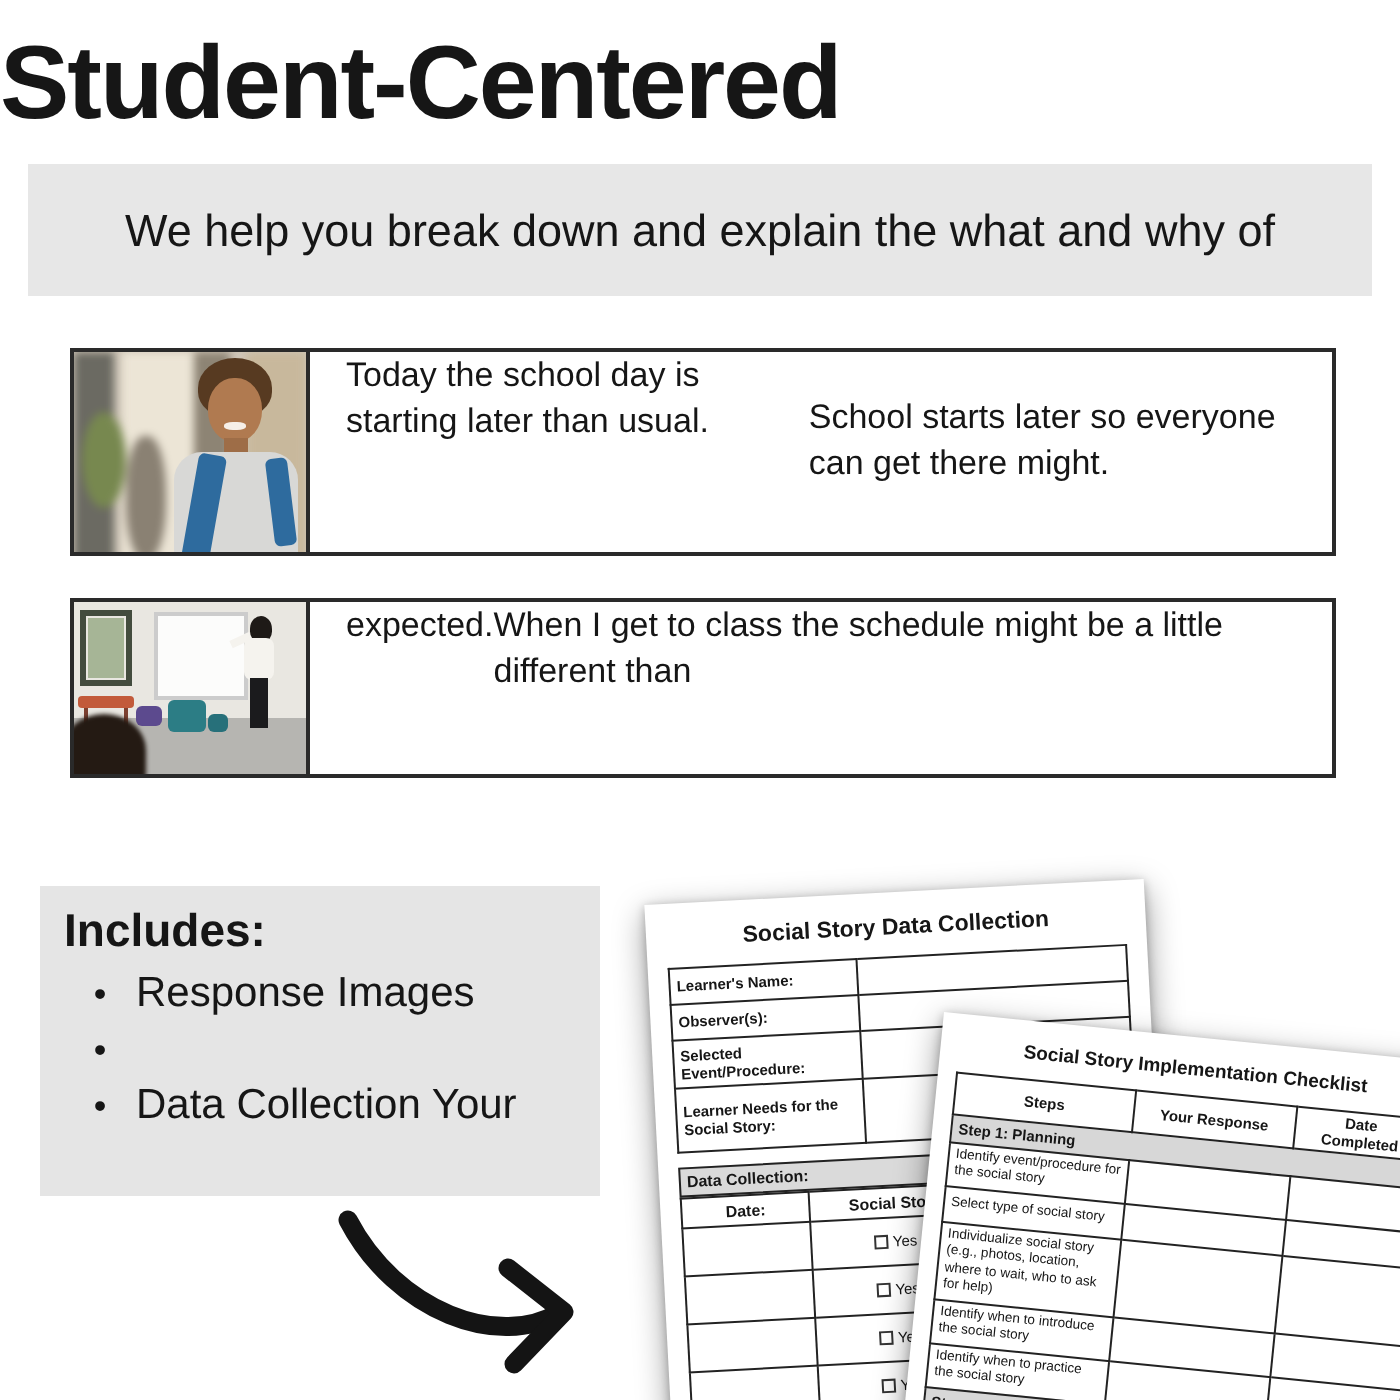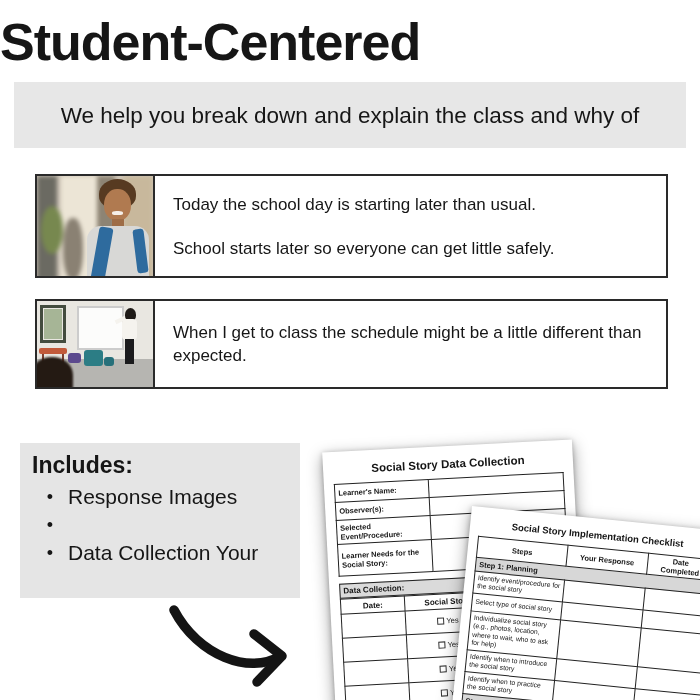--- a/index.html
+++ b/index.html
@@ -26,21 +26,21 @@
     border:2px solid #2a2a2a; display:flex; box-sizing:border-box;
   }
   #story1 { top:174px; height:104px; }
   #story2 { top:299px; height:90px; }
   .story-image {
     flex:0 0 116px; border-right:2px solid #2a2a2a;
     position:relative; overflow:hidden; background:#cfc6b8;
   }
   .story-text {
     flex:1; padding:0 14px 0 18px; font-size:17px; line-height:23px;
-    display:flex; flex-direction:column; justify-content:center;border-radius:17px;
+    display:flex; justify-content:center;border-radius:17px;
   }
   .story-text p { margin:0; }
   .story-text p.p2 { margin-top:21px; }
 
   .abs { position:absolute; }
   
   .s1-blur { position:absolute; inset:0; filter:blur(2px); }
   .s1-dark   { left:0; top:0; width:20px; height:104px; background:#6b6a62; }
   .s1-door   { left:24px; top:0; width:40px; height:104px; background:#ece5d6; }
   .s1-beam   { left:60px; top:0; width:18px; height:104px; background:#8d8474; }
@@ -130,21 +130,21 @@
   .arrow path { stroke:#141414; stroke-width:9.5; fill:none; stroke-linecap:round; stroke-linejoin:round; }
 </style>
 </head>
 <body>
 
 <div class="canvas">
 
   <h1 class="title">Student-Centered</h1>
 
   <div class="banner">
-    <div>We help you break down and explain the class and why of</div>
+    <div>We help you break down and explain the what and why of</div>
   </div>
 
   <div class="story-box" id="story1">
     <div class="story-image">
       <div class="s1-blur">
         <div class="abs s1-dark"></div>
           <div class="abs s1-door"></div>
           <div class="abs s1-beam"></div>
         <div class="abs s1-green"></div>
           <div class="abs s1-fig2"></div>
@@ -153,21 +153,21 @@
       <div class="abs s1-hair"></div>
       <div class="abs s1-face"></div>
       <div class="abs s1-smile"></div>
       <div class="abs s1-neck"></div>
       <div class="abs s1-shirt"></div>
       <div class="abs s1-strap1"></div>
       <div class="abs s1-strap2"></div>
     </div>
     <div class="story-text">
       <p>Today the school day is starting later than usual.</p>
-      <p class="p2">School starts later so everyone can get little safely.</p>
+      <p class="p2">School starts later so everyone can get there might.</p>
     </div>
   </div>
 
   <div class="story-box" id="story2">
     <div class="story-image">
       <div class="abs s2-wall"></div>
       <div class="abs s2-floor"></div>
       <div class="abs s2-window"></div>
       <div class="abs s2-pane"></div>
       <div class="abs s2-board"></div>
@@ -177,22 +177,22 @@
       <div class="abs s2-tpants"></div>
       <div class="abs s2-table"></div>
       <div class="abs s2-leg1"></div>
         <div class="abs s2-leg2"></div>
       <div class="abs s2-pouf1"></div>
       <div class="abs s2-pouf2"></div>
       <div class="abs s2-pouf3"></div>
       <div class="abs s2-head"></div>
     </div>
     <div class="story-text">
+      <div>expected.</div>
       <div>When I get to class the schedule might be a little different than</div>
-      <div>expected.</div>
     </div>
   </div>
 
   <div class="includes">
     <h2>Includes:</h2>
     <ul>
       <li>
         <span class="bullet">•</span>
         <span class="li-text">Response Images</span>
       </li>

